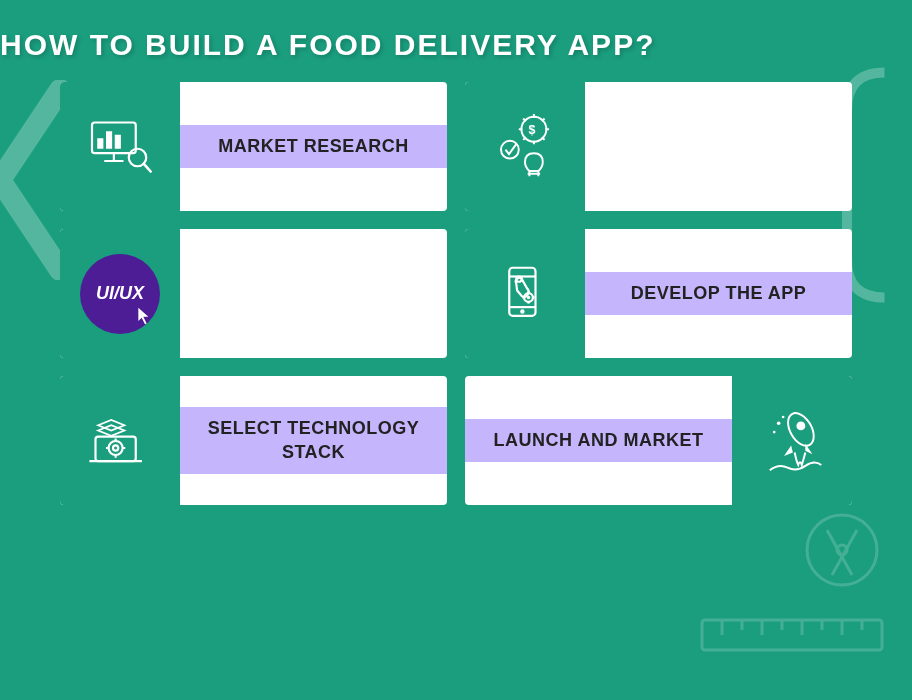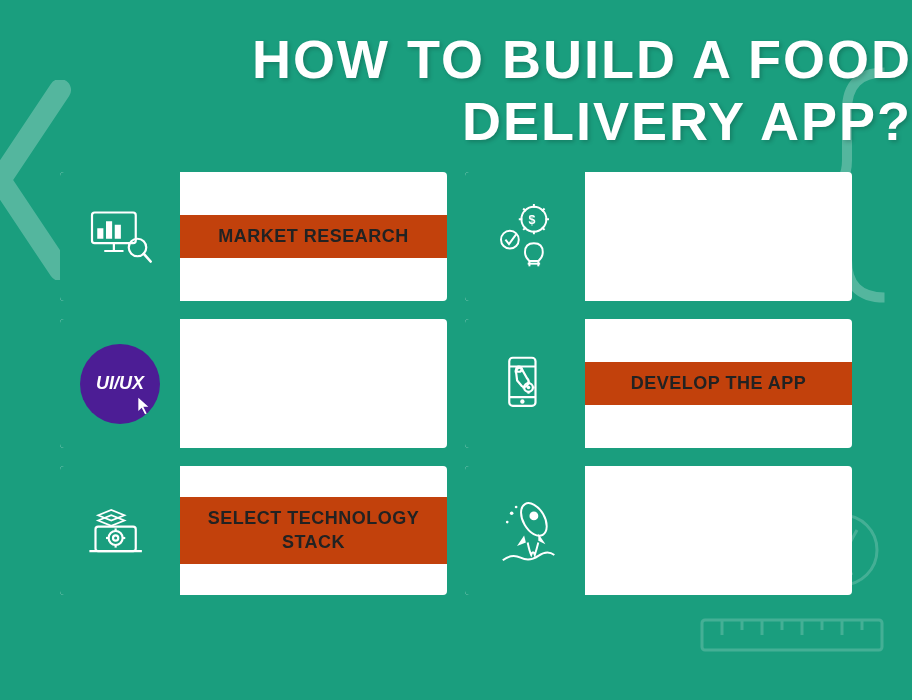--- a/index.html
+++ b/index.html
@@ -38,23 +38,23 @@
     }
 
     .bg-tools-right {
       position: absolute;
       bottom: 20px;
       right: 20px;
       opacity: 0.18;
     }
 
     .main-title {
-      text-align: right;
+      text-align: left;
       color: white;
-      font-size: 54px;
+      font-size: 30px;
       font-weight: 900;
       letter-spacing: 2px;
       padding-top: 28px;
       padding-bottom: 20px;
       text-transform: uppercase;
       position: relative;
       z-index: 2;
       text-shadow: 2px 2px 4px rgba(0,0,0,0.2);
     }
 
@@ -103,21 +103,21 @@
     .card-icon-box.teal-bg {
       background: #1a9e7e;
     }
 
     .card-text-box {
       flex: 1;
       padding: 10px 15px;
       display: flex;
       align-items: center;
       justify-content: center;
-      background: #c2410c;
+      background: #c4b5fd;
     }
 
     .card-label {
       font-size: 18px;
       font-weight: 900;
       text-transform: uppercase;
       color: #222;
       letter-spacing: 0.5px;
       text-align: center;
       line-height: 1.3;
@@ -298,20 +298,23 @@
         <polygon points="15,22 30,16 45,22 30,28" fill="none" stroke="white" stroke-width="2"></polygon>
       </svg>
     </div>
     <div class="card-text-box">
       <span class="card-label">SELECT TECHNOLOGY STACK</span>
     </div>
   </div>
 
 
   <div class="card icon-right">
+    <div class="card-text-box">
+      <span class="card-label">LAUNCH AND MARKET</span>
+    </div>
     <div class="card-icon-box teal-bg">
       <svg class="icon-svg-lg" viewBox="0 0 90 90" fill="none" stroke="white" stroke-width="2.2">
 
         <ellipse cx="55" cy="32" rx="12" ry="20" transform="rotate(-30 55 32)"></ellipse>
         <circle cx="55" cy="28" r="5" fill="white" stroke="none"></circle>
 
         <path d="M44,50 L36,62 L46,58 Z" fill="white" stroke="none"></path>
         <path d="M60,48 L68,60 L60,56 Z" fill="white" stroke="none"></path>
 
         <path d="M48,58 Q50,68 52,72 Q54,66 56,72 Q58,66 60,58" stroke="white" fill="none"></path>

